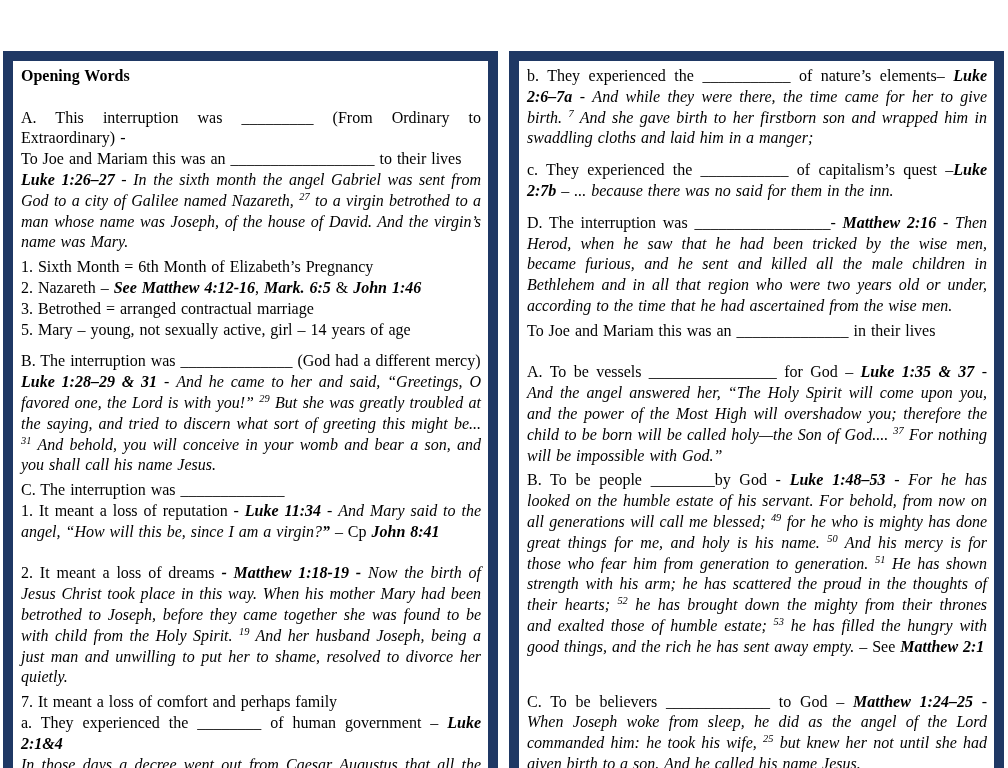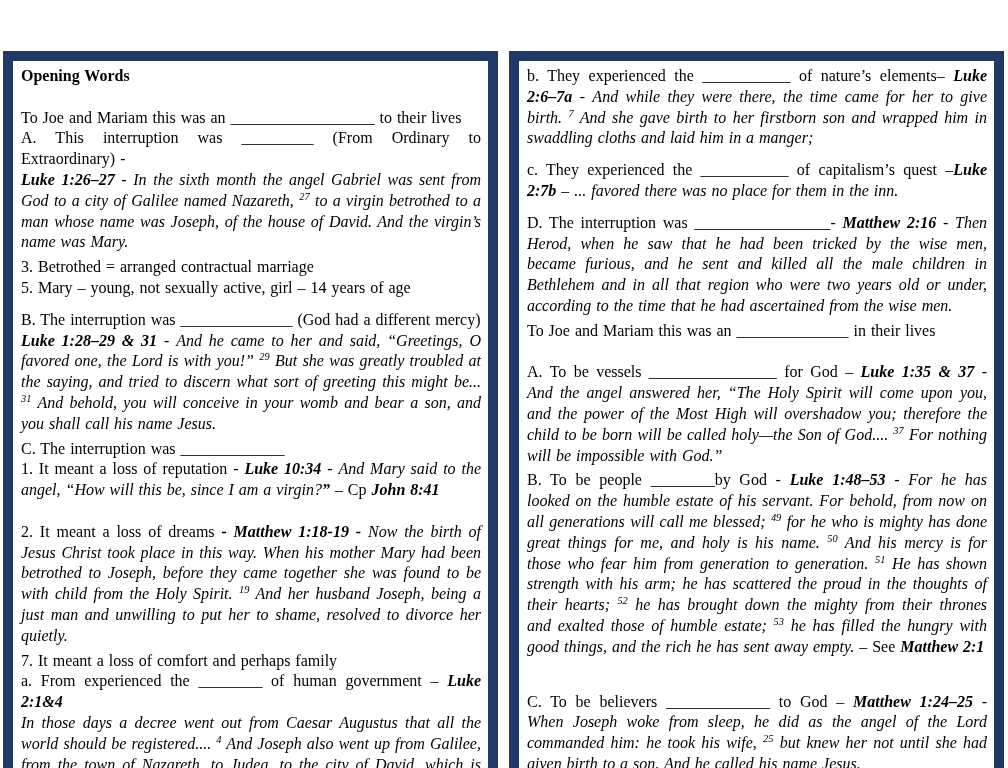--- a/index.html
+++ b/index.html
@@ -52,43 +52,45 @@
     vertical-align: super;
   }
 </style>
 </head>
 <body>
 
 <div class="page-wrap">
   <section class="panel">
       <div class="block heading"><span class="r-b">Opening Words</span></div>
       <div class="gap gap-line"></div>
+      <div class="block para"><span class="r-n">A. This interruption was _________ (From Ordinary to Extraordinary) -</span></div>
       <div class="block para"><span class="r-n">To Joe and Mariam this was an __________________ to their lives</span></div>
-      <div class="block para"><span class="r-n">A. This interruption was _________ (From Ordinary to Extraordinary) -</span></div>
       <div class="block para"><span class="r-bi">Luke 1:26–27</span><span class="r-n"> - </span><span class="r-i">In the sixth month the angel Gabriel was sent from God to a city of Galilee named Nazareth, </span><sup class="r-sup">27</sup><span class="r-i"> to a virgin betrothed to a man whose name was Joseph, of the house of David. And the virgin’s name was Mary.</span></div>
       <div class="gap gap-small"></div>
+      <div class="block para"><span class="r-n">1. Sixth Month = 6th Month of Elizabeth’s Pregnancy</span></div>
+      <div class="block para"><span class="r-n">2. Nazareth – </span><span class="r-bi">See Matthew 4:12-16</span><span class="r-n">, </span><span class="r-bi">Mark. 6:5</span><span class="r-n"> &amp; </span><span class="r-bi">John 1:46</span></div>
       <div class="block para"><span class="r-n">3. Betrothed = arranged contractual marriage</span></div>
       <div class="block para"><span class="r-n">5. Mary – young, not sexually active, girl – 14 years of age</span></div>
       <div class="gap gap-half"></div>
       <div class="block para"><span class="r-n">B. The interruption was ______________ (God had a different mercy)</span></div>
       <div class="block para"><span class="r-bi">Luke 1:28–29 &amp; 31</span><span class="r-n"> - </span><span class="r-i">And he came to her and said, “Greetings, O favored one, the Lord is with you!” </span><sup class="r-sup">29</sup><span class="r-i"> But she was greatly troubled at the saying, and tried to discern what sort of greeting this might be... </span><sup class="r-sup">31</sup><span class="r-i"> And behold, you will conceive in your womb and bear a son, and you shall call his name Jesus.</span></div>
       <div class="gap gap-small"></div>
       <div class="block para"><span class="r-n">C. The interruption was _____________</span></div>
-      <div class="block para"><span class="r-n">1. It meant a loss of reputation - </span><span class="r-bi">Luke 10:34</span><span class="r-n"> - </span><span class="r-i">And Mary said to the angel, “How will this be, since I am a virgin?</span><span class="r-bi">”</span><span class="r-n"> – Cp </span><span class="r-bi">John 8:41</span></div>
+      <div class="block para"><span class="r-n">1. It meant a loss of reputation - </span><span class="r-bi">Luke 11:34</span><span class="r-n"> - </span><span class="r-i">And Mary said to the angel, “How will this be, since I am a virgin?</span><span class="r-bi">”</span><span class="r-n"> – Cp </span><span class="r-bi">John 8:41</span></div>
       <div class="gap gap-line"></div>
       <div class="block para"><span class="r-n">2. It meant a loss of dreams </span><span class="r-bi">- Matthew 1:18-19 - </span><span class="r-i">Now the birth of Jesus Christ took place in this way. When his mother Mary had been betrothed to Joseph, before they came together she was found to be with child from the Holy Spirit. </span><sup class="r-sup">19</sup><span class="r-i"> And her husband Joseph, being a just man and unwilling to put her to shame, resolved to divorce her quietly.</span></div>
       <div class="gap gap-small"></div>
       <div class="block para"><span class="r-n">7. It meant a loss of comfort and perhaps family</span></div>
-      <div class="block para"><span class="r-n">a. From experienced the ________ of human government – </span><span class="r-bi">Luke 2:1&amp;4</span></div>
+      <div class="block para"><span class="r-n">a. They experienced the ________ of human government – </span><span class="r-bi">Luke 2:1&amp;4</span></div>
       <div class="block para"><span class="r-i">In those days a decree went out from Caesar Augustus that all the world should be registered.... </span><sup class="r-sup">4</sup><span class="r-i"> And Joseph also went up from Galilee, from the town of Nazareth, to Judea, to the city of David, which is called Bethlehem, because he was of the house and lineage of David.</span></div>
     </section>
   <section class="panel">
       <div class="block para"><span class="r-n">b. They experienced the ___________ of nature’s elements– </span><span class="r-bi">Luke 2:6–7a</span><span class="r-n"> - </span><span class="r-i">And while they were there, the time came for her to give birth. </span><sup class="r-sup">7</sup><span class="r-i"> And she gave birth to her firstborn son and wrapped him in swaddling cloths and laid him in a manger;</span></div>
       <div class="gap gap-half"></div>
-      <div class="block para"><span class="r-n">c. They experienced the ___________ of capitalism’s quest –</span><span class="r-bi">Luke 2:7b</span><span class="r-n"> – </span><span class="r-i">... favored there was no place for them in the inn.</span></div>
+      <div class="block para"><span class="r-n">c. They experienced the ___________ of capitalism’s quest –</span><span class="r-bi">Luke 2:7b</span><span class="r-n"> – </span><span class="r-i">... because there was no said for them in the inn.</span></div>
       <div class="gap gap-half"></div>
       <div class="block para"><span class="r-n">D. The interruption was _________________- </span><span class="r-bi">Matthew 2:16</span><span class="r-n"> - </span><span class="r-i">Then Herod, when he saw that he had been tricked by the wise men, became furious, and he sent and killed all the male children in Bethlehem and in all that region who were two years old or under, according to the time that he had ascertained from the wise men.</span></div>
       <div class="gap gap-small"></div>
       <div class="block para"><span class="r-n">To Joe and Mariam this was an ______________ in their lives</span></div>
       <div class="gap gap-line"></div>
       <div class="block para"><span class="r-n">A. To be vessels ________________ for God – </span><span class="r-bi">Luke 1:35 &amp; 37</span><span class="r-n"> - </span><span class="r-i">And the angel answered her, “The Holy Spirit will come upon you, and the power of the Most High will overshadow you; therefore the child to be born will be called holy—the Son of God.... </span><sup class="r-sup">37</sup><span class="r-i"> For nothing will be impossible with God.”</span></div>
       <div class="gap gap-small"></div>
       <div class="block para"><span class="r-n">B. To be people ________by God - </span><span class="r-bi">Luke 1:48–53</span><span class="r-n"> - </span><span class="r-i">For he has looked on the humble estate of his servant. For behold, from now on all generations will call me blessed; </span><sup class="r-sup">49</sup><span class="r-i"> for he who is mighty has done great things for me, and holy is his name. </span><sup class="r-sup">50</sup><span class="r-i"> And his mercy is for those who fear him from generation to generation. </span><sup class="r-sup">51</sup><span class="r-i"> He has shown strength with his arm; he has scattered the proud in the thoughts of their hearts; </span><sup class="r-sup">52</sup><span class="r-i"> he has brought down the mighty from their thrones and exalted those of humble estate; </span><sup class="r-sup">53</sup><span class="r-i"> he has filled the hungry with good things, and the rich he has sent away empty.</span><span class="r-n"> – See </span><span class="r-bi">Matthew 2:1</span></div>
       <div class="gap gap-large"></div>
       <div class="block para"><span class="r-n">C. To be believers _____________ to God – </span><span class="r-bi">Matthew 1:24–25</span><span class="r-n"> - </span><span class="r-i">When Joseph woke from sleep, he did as the angel of the Lord commanded him: he took his wife, </span><sup class="r-sup">25</sup><span class="r-i"> but knew her not until she had given birth to a son. And he called his name Jesus.</span></div>

